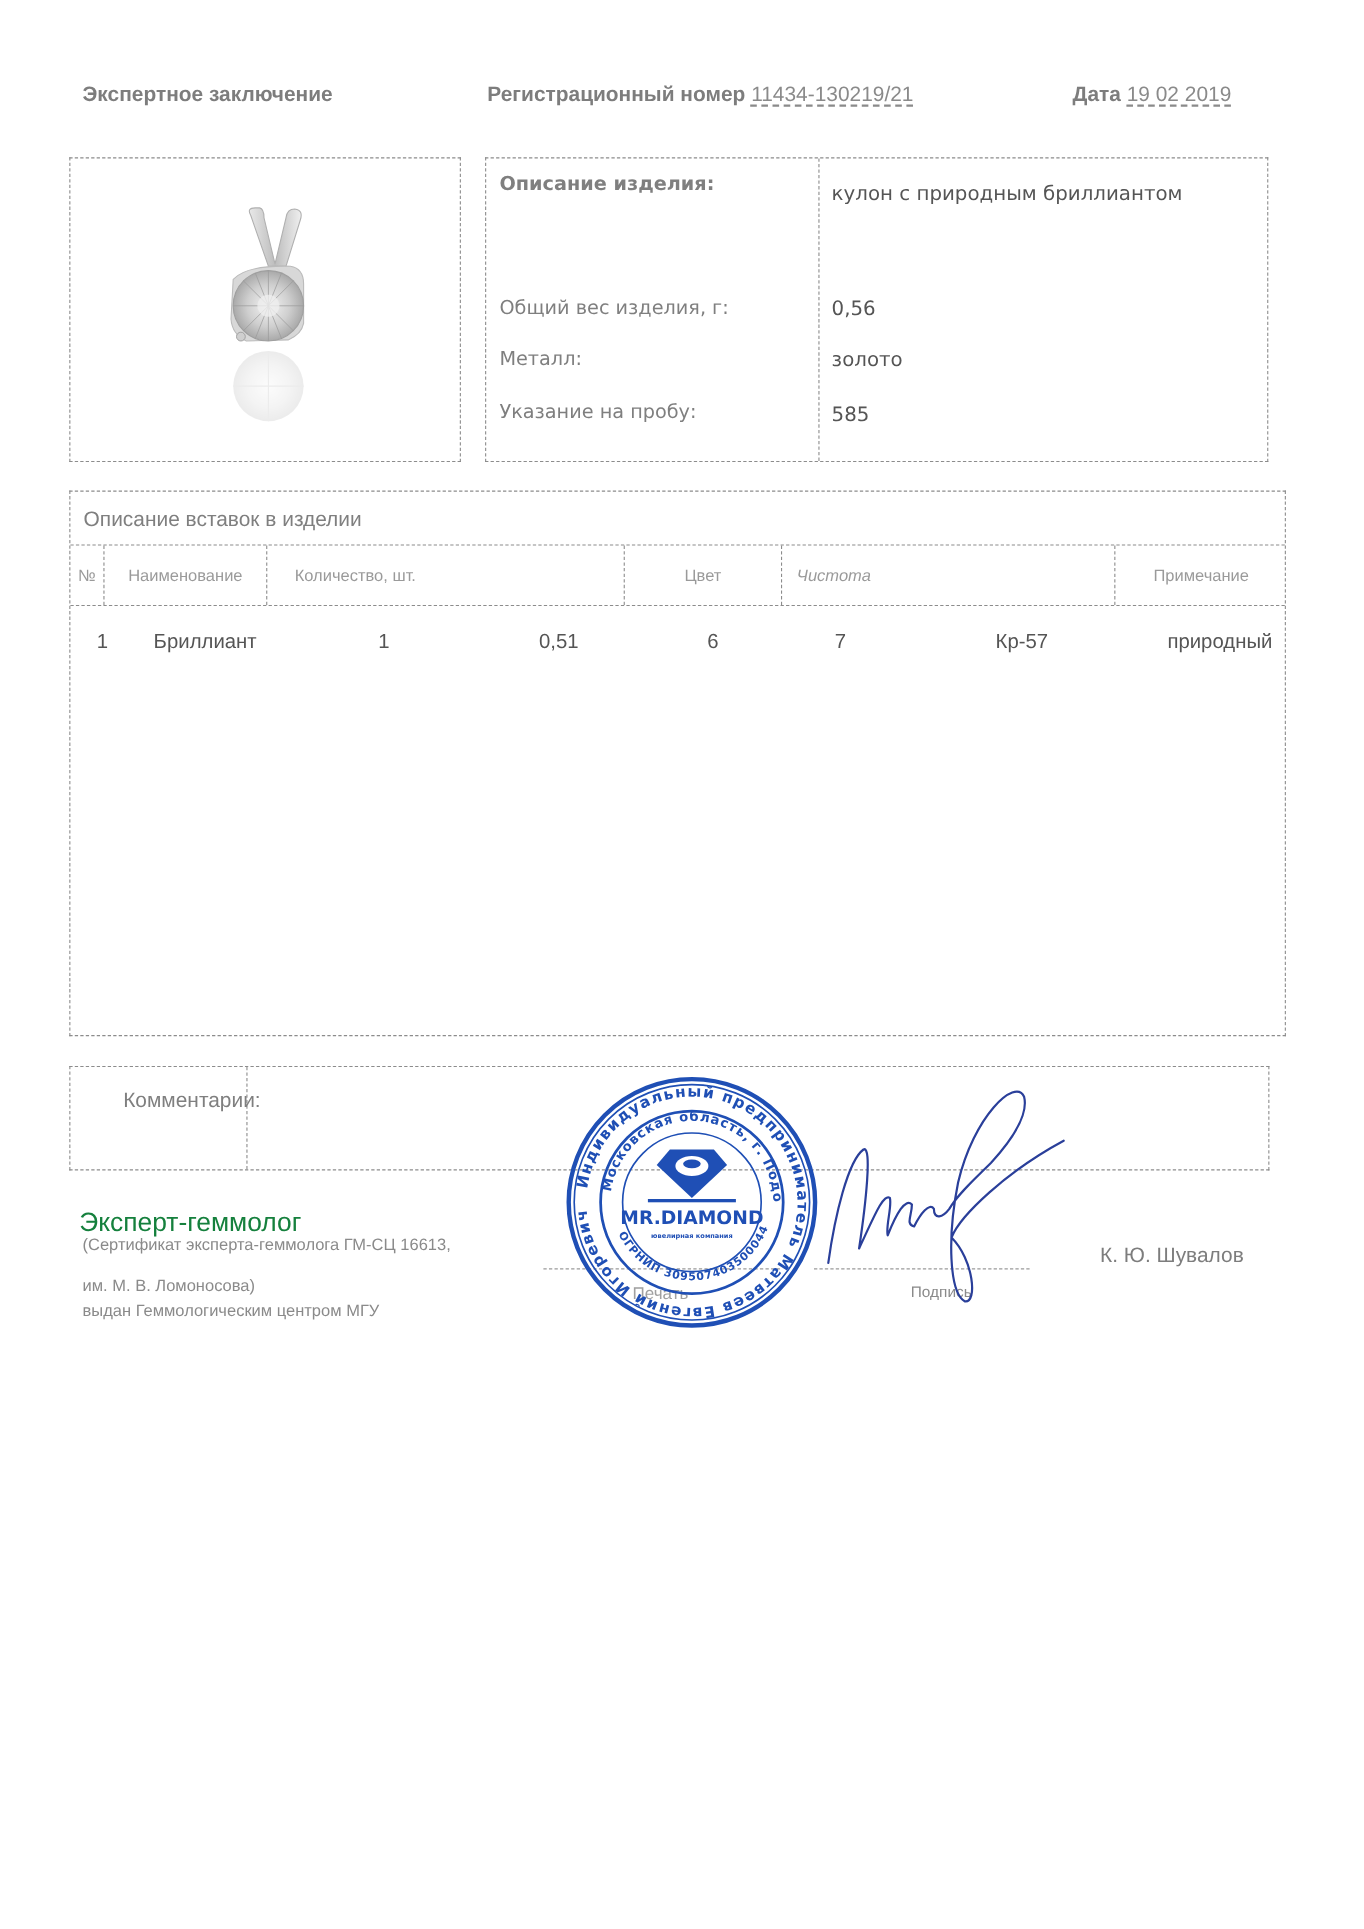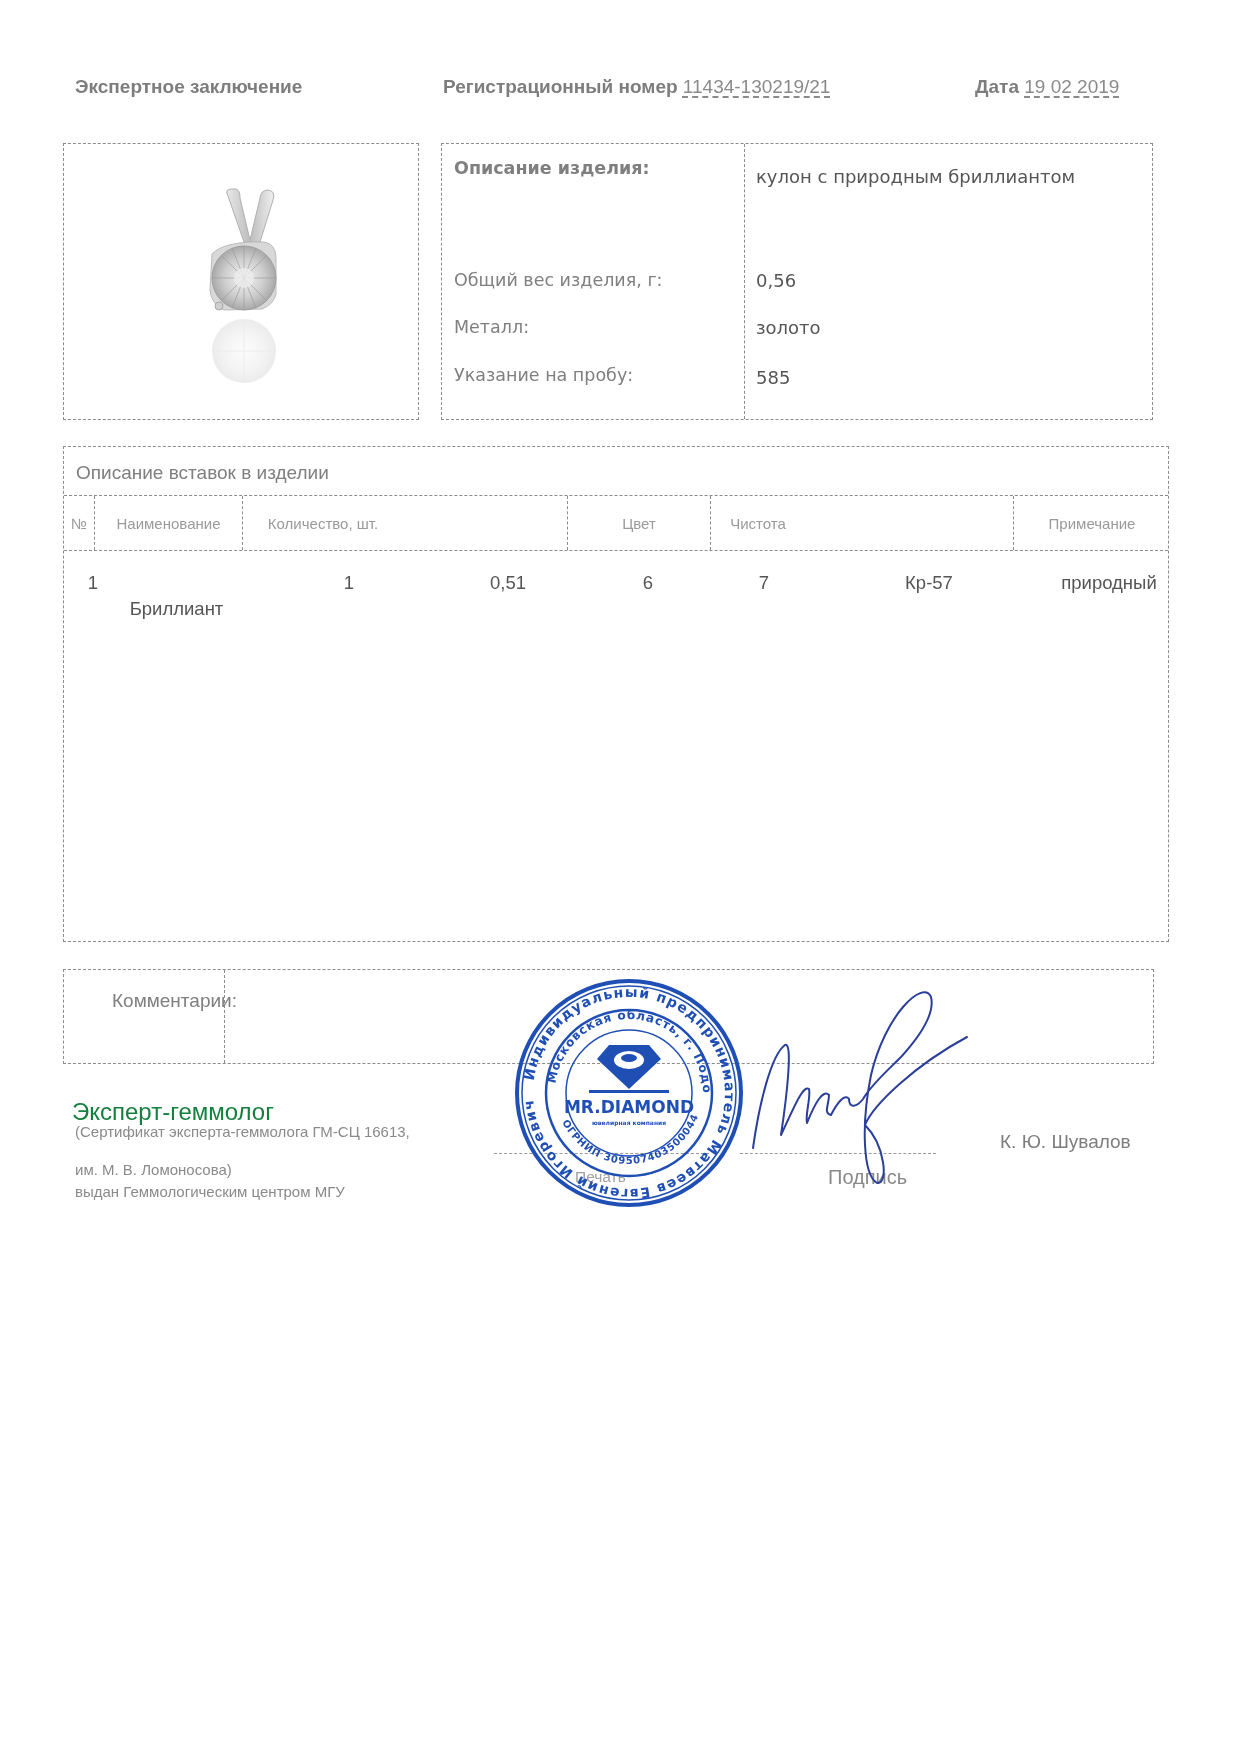--- a/index.html
+++ b/index.html
@@ -32,21 +32,21 @@
     
     #comments-box { left: 63px; top: 969px; width: 1091px; height: 95px; }
     #comments-divider { position: absolute; left: 160px; top: 0; bottom: 0; border-left: 1px dashed #8c8c8c; }
     #comments-label { position: absolute; left: 12px; top: 20px; font-size: 19px; color: #7f7f7f; margin-left: 36px; }
 
     
     #expert-title { left: 72px; top: 1098px; font-size: 24px; color: #15803d; }
     .cert { left: 75px; font-size: 15px; color: #8a8a8a; }
 
     .sigline { position: absolute; top: 1153px; border-top: 1px dashed #9a9a9a; height: 0; }
-    #podpis { left: 828px; top: 1166px; font-size: 20px; color: #8a8a8a; }
+    #podpis { left: 828px; top: 1166px; font-size: 14px; color: #8a8a8a; }
     #pechat { left: 575px; top: 1168px; font-size: 15.5px; color: #a0a0a0; }
     #expert-name { left: 1000px; top: 1131px; font-size: 19px; color: #7d7d7d; }
 
     #stamp { left: 513px; top: 977px; width: 232px; height: 232px; }
     #signature { left: 745px; top: 985px; width: 260px; height: 200px; }
   </style>
 </head>
 <body>
 
 <div class="hdr" style="left:75px;">
@@ -112,26 +112,26 @@
   <div class="info-value" style="top:223px;">585</div>
 </div>
 
 <div id="inserts-box" class="abs dash">
   <div id="inserts-title">Описание вставок в изделии</div>
   <div id="table-head">
     <div class="th" style="left:0;width:30px;">№</div>
     <div class="th sep" style="left:30px;width:148px;">Наименование</div>
     <div class="th sep" style="left:178px;width:161px;">Количество, шт.</div>
     <div class="th sep" style="left:503px;width:143px;">Цвет</div>
-    <div class="th sep" style="left:646px;width:95px;">Чистота</div>
+    <div class="th sep" style="left:646px;width:95px;font-style:italic;">Чистота</div>
     <div class="th sep" style="left:949px;width:157px;">Примечание</div>
   </div>
   <div>
     <div class="td" style="left:0;width:58px;">1</div>
-    <div class="td" style="left:30px;width:165px;margin-top:26px;">Бриллиант</div>
+    <div class="td" style="left:40px;width:165px;">Бриллиант</div>
     <div class="td" style="left:225px;width:120px;">1</div>
     <div class="td" style="left:384px;width:120px;">0,51</div>
     <div class="td" style="left:544px;width:80px;">6</div>
     <div class="td" style="left:660px;width:80px;">7</div>
     <div class="td" style="left:815px;width:100px;">Кр-57</div>
     <div class="td" style="left:987px;width:116px;">природный</div>
   </div>
 </div>
 
 <div id="comments-box" class="abs dash">

